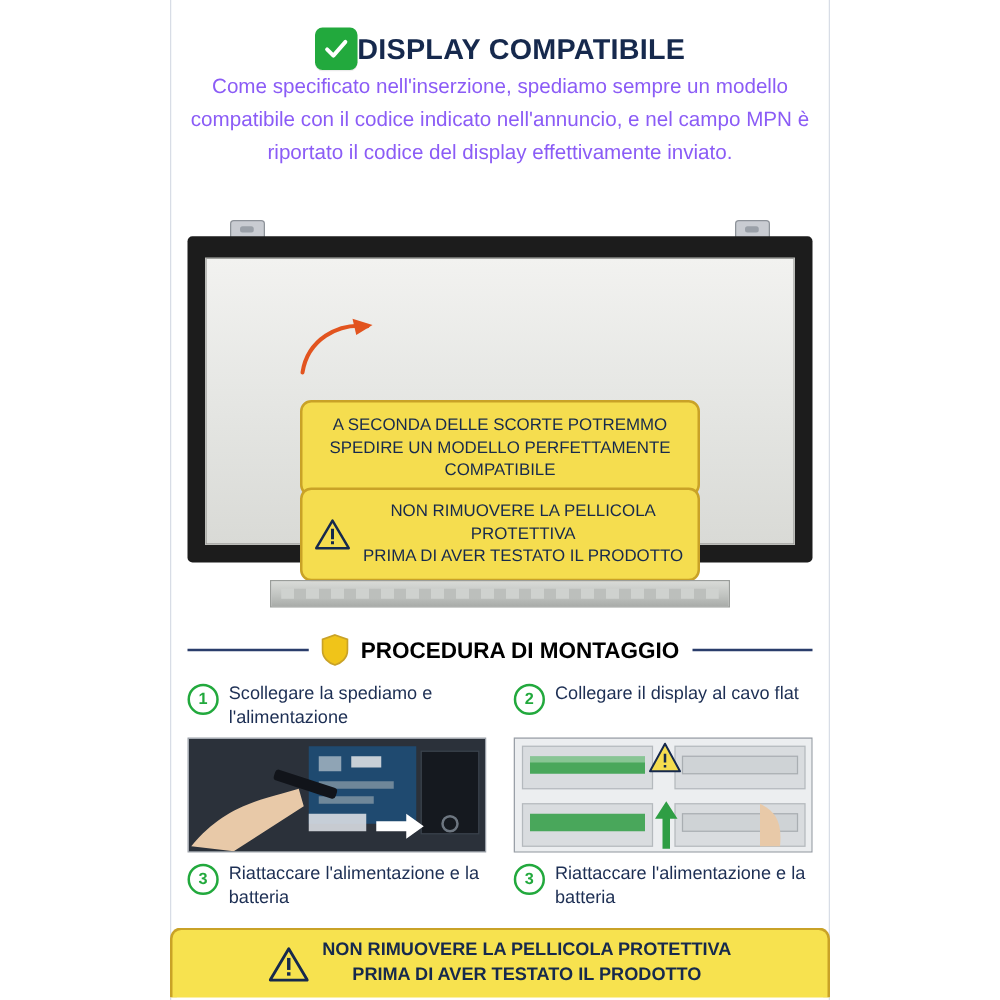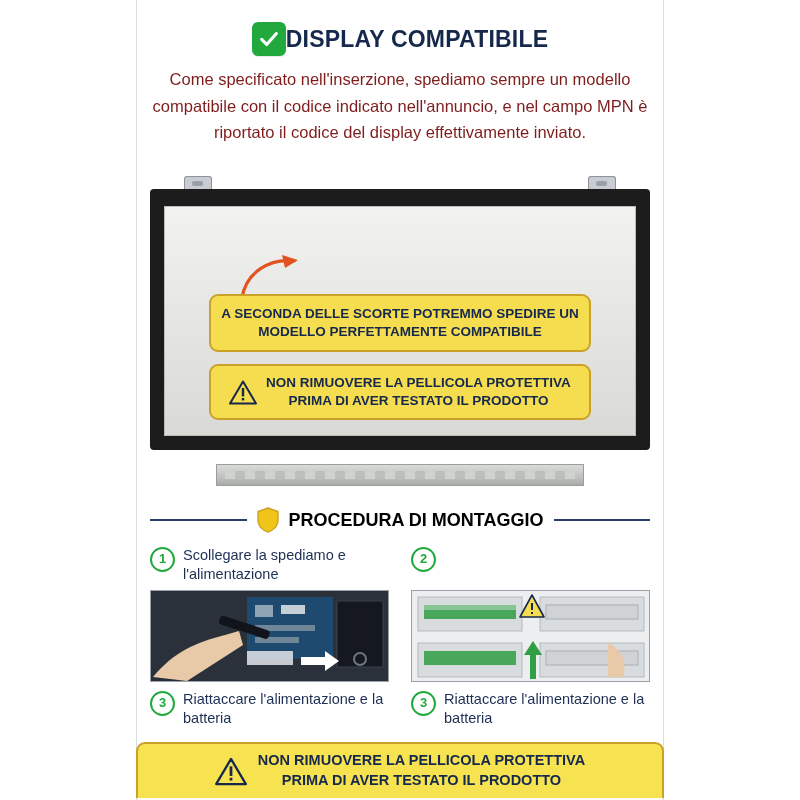--- a/index.html
+++ b/index.html
@@ -58,27 +58,27 @@
     font-size: 23px;
     font-weight: bold;
     letter-spacing: 0.2px;
     color: #16294d;
     white-space: nowrap;
   }
 
   
   .intro {
     position: absolute;
-    top: 66px;
+    top: 56px;
     left: 150px;
     width: 500px;
     text-align: center;
     font-size: 16.5px;
     line-height: 1.62;
-    color: #7f1d1d;
+    color: #8b5cf6;
   }
 
   
   .screen-wrap {
     position: absolute;
     top: 176px;
     left: 150px;
     width: 500px;
     height: 310px;
   }
@@ -149,31 +149,32 @@
     left: 86px;
     top: 74px;
     width: 70px;
     height: 50px;
   }
 
   .callout {
     position: absolute;
     left: 50%;
     transform: translateX(-50%);
-    width: 382px;
+    width: 320px;
     background: #f5dd4f;
     border: 2px solid #c9a227;
     border-radius: 9px;
     box-sizing: border-box;
     text-align: center;
     color: #16294d;
-    font-weight: bold;
+    font-weight: normal;
     font-size: 13.5px;
     line-height: 1.35;
     padding: 9px 10px;
+    margin-top: 26px;
   }
   .callout.one { top: 118px; }
   .callout.two {
     top: 188px;
     display: flex;
     align-items: center;
     justify-content: center;
     gap: 9px;
     padding: 8px 10px;
   }
@@ -355,20 +356,21 @@
             <rect x="70" y="24" width="52" height="9" rx="3" fill="#11141a" transform="rotate(18 70 24)"></rect>
             <rect x="96" y="60" width="46" height="14" fill="#d8dde2" opacity="0.9"></rect>
             <path d="M150 66 L174 66 L174 60 L188 70 L174 80 L174 74 L150 74 Z" fill="#ffffff"></path>
           </svg>
         </div>
       </div>
 
       <div class="col">
         <div class="step-label">
           <span class="num">2</span>
+          <span>Collegare il display al cavo flat</span>
         </div>
         <div class="photo photo-b">
           <svg width="239" height="92" viewBox="0 0 239 92" aria-hidden="true">
             <rect x="0" y="0" width="239" height="92" fill="#eceef0"></rect>
             <rect x="6" y="6" width="104" height="34" fill="#d9dcdf" stroke="#b4b9bd"></rect>
             <rect x="12" y="14" width="92" height="14" fill="#2f9e44" opacity="0.85"></rect>
             <rect x="12" y="14" width="92" height="5" fill="#ffffff" opacity="0.35"></rect>
             <rect x="128" y="6" width="104" height="34" fill="#d9dcdf" stroke="#b4b9bd"></rect>
             <rect x="134" y="14" width="92" height="14" fill="#cfd3d6" stroke="#a9aeb2"></rect>
             <path d="M120 4 L132 26 L108 26 Z" fill="#f5dd4f" stroke="#16294d" stroke-width="1.6" stroke-linejoin="round"></path>

